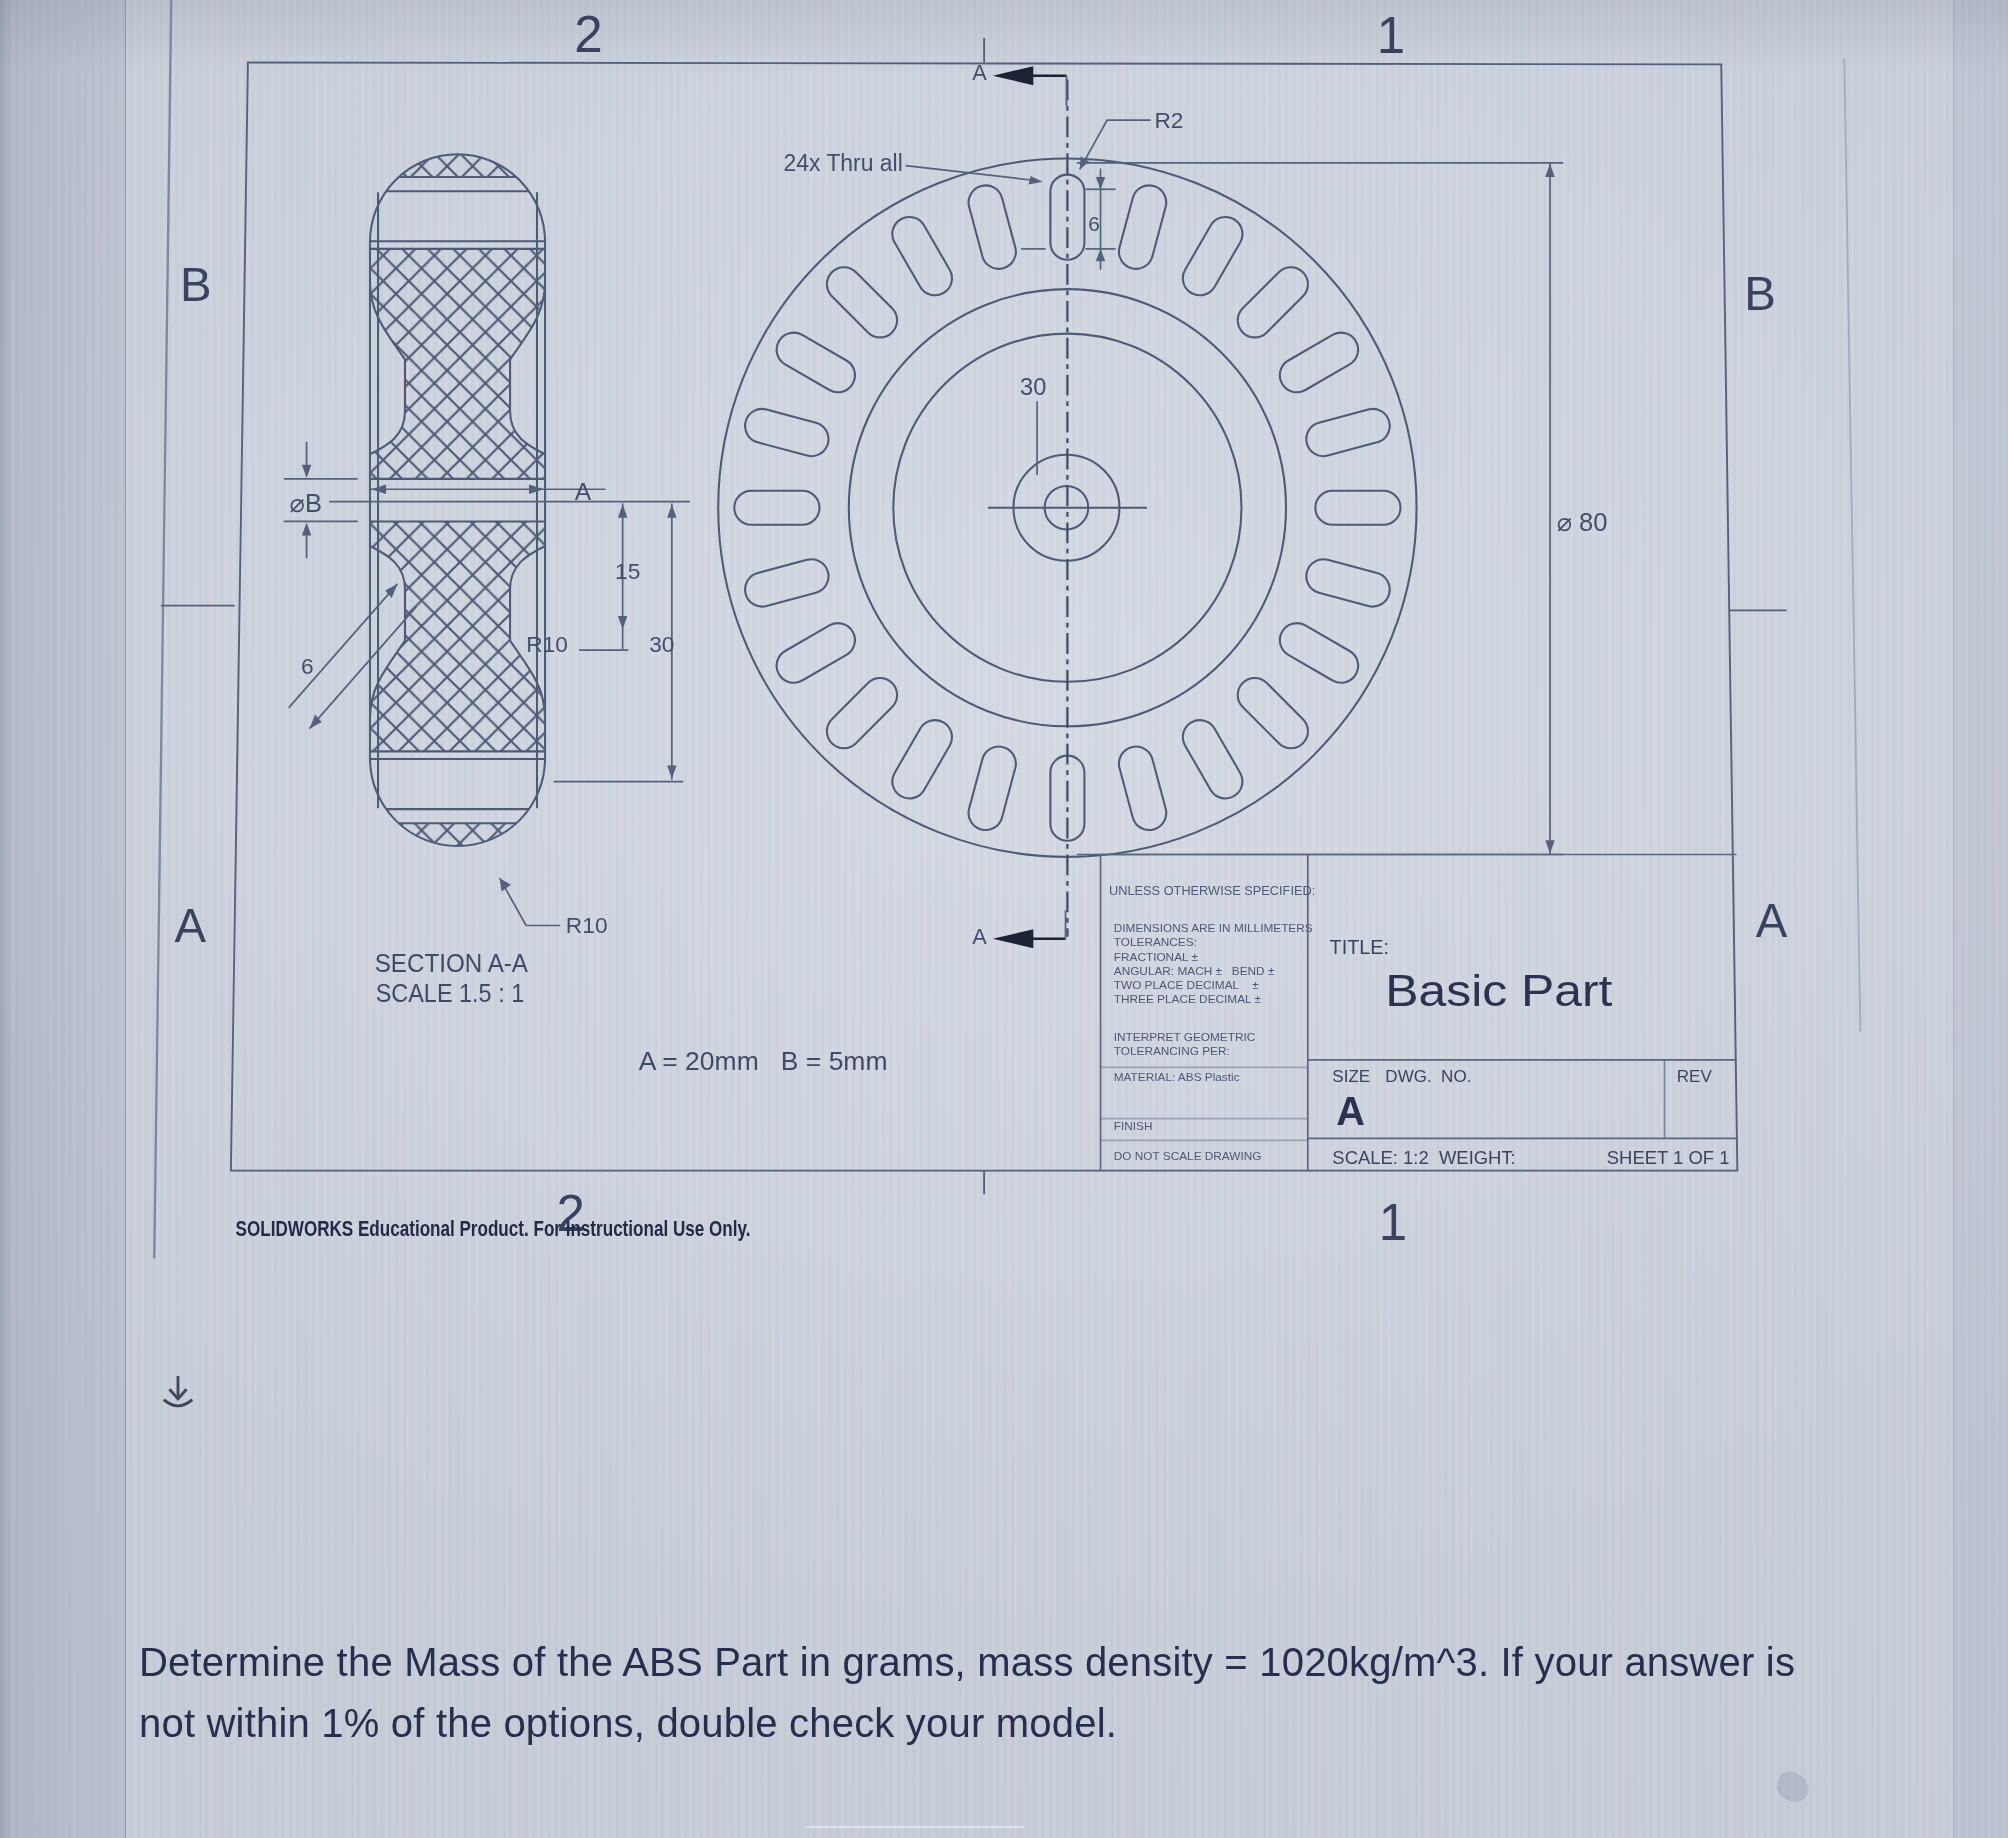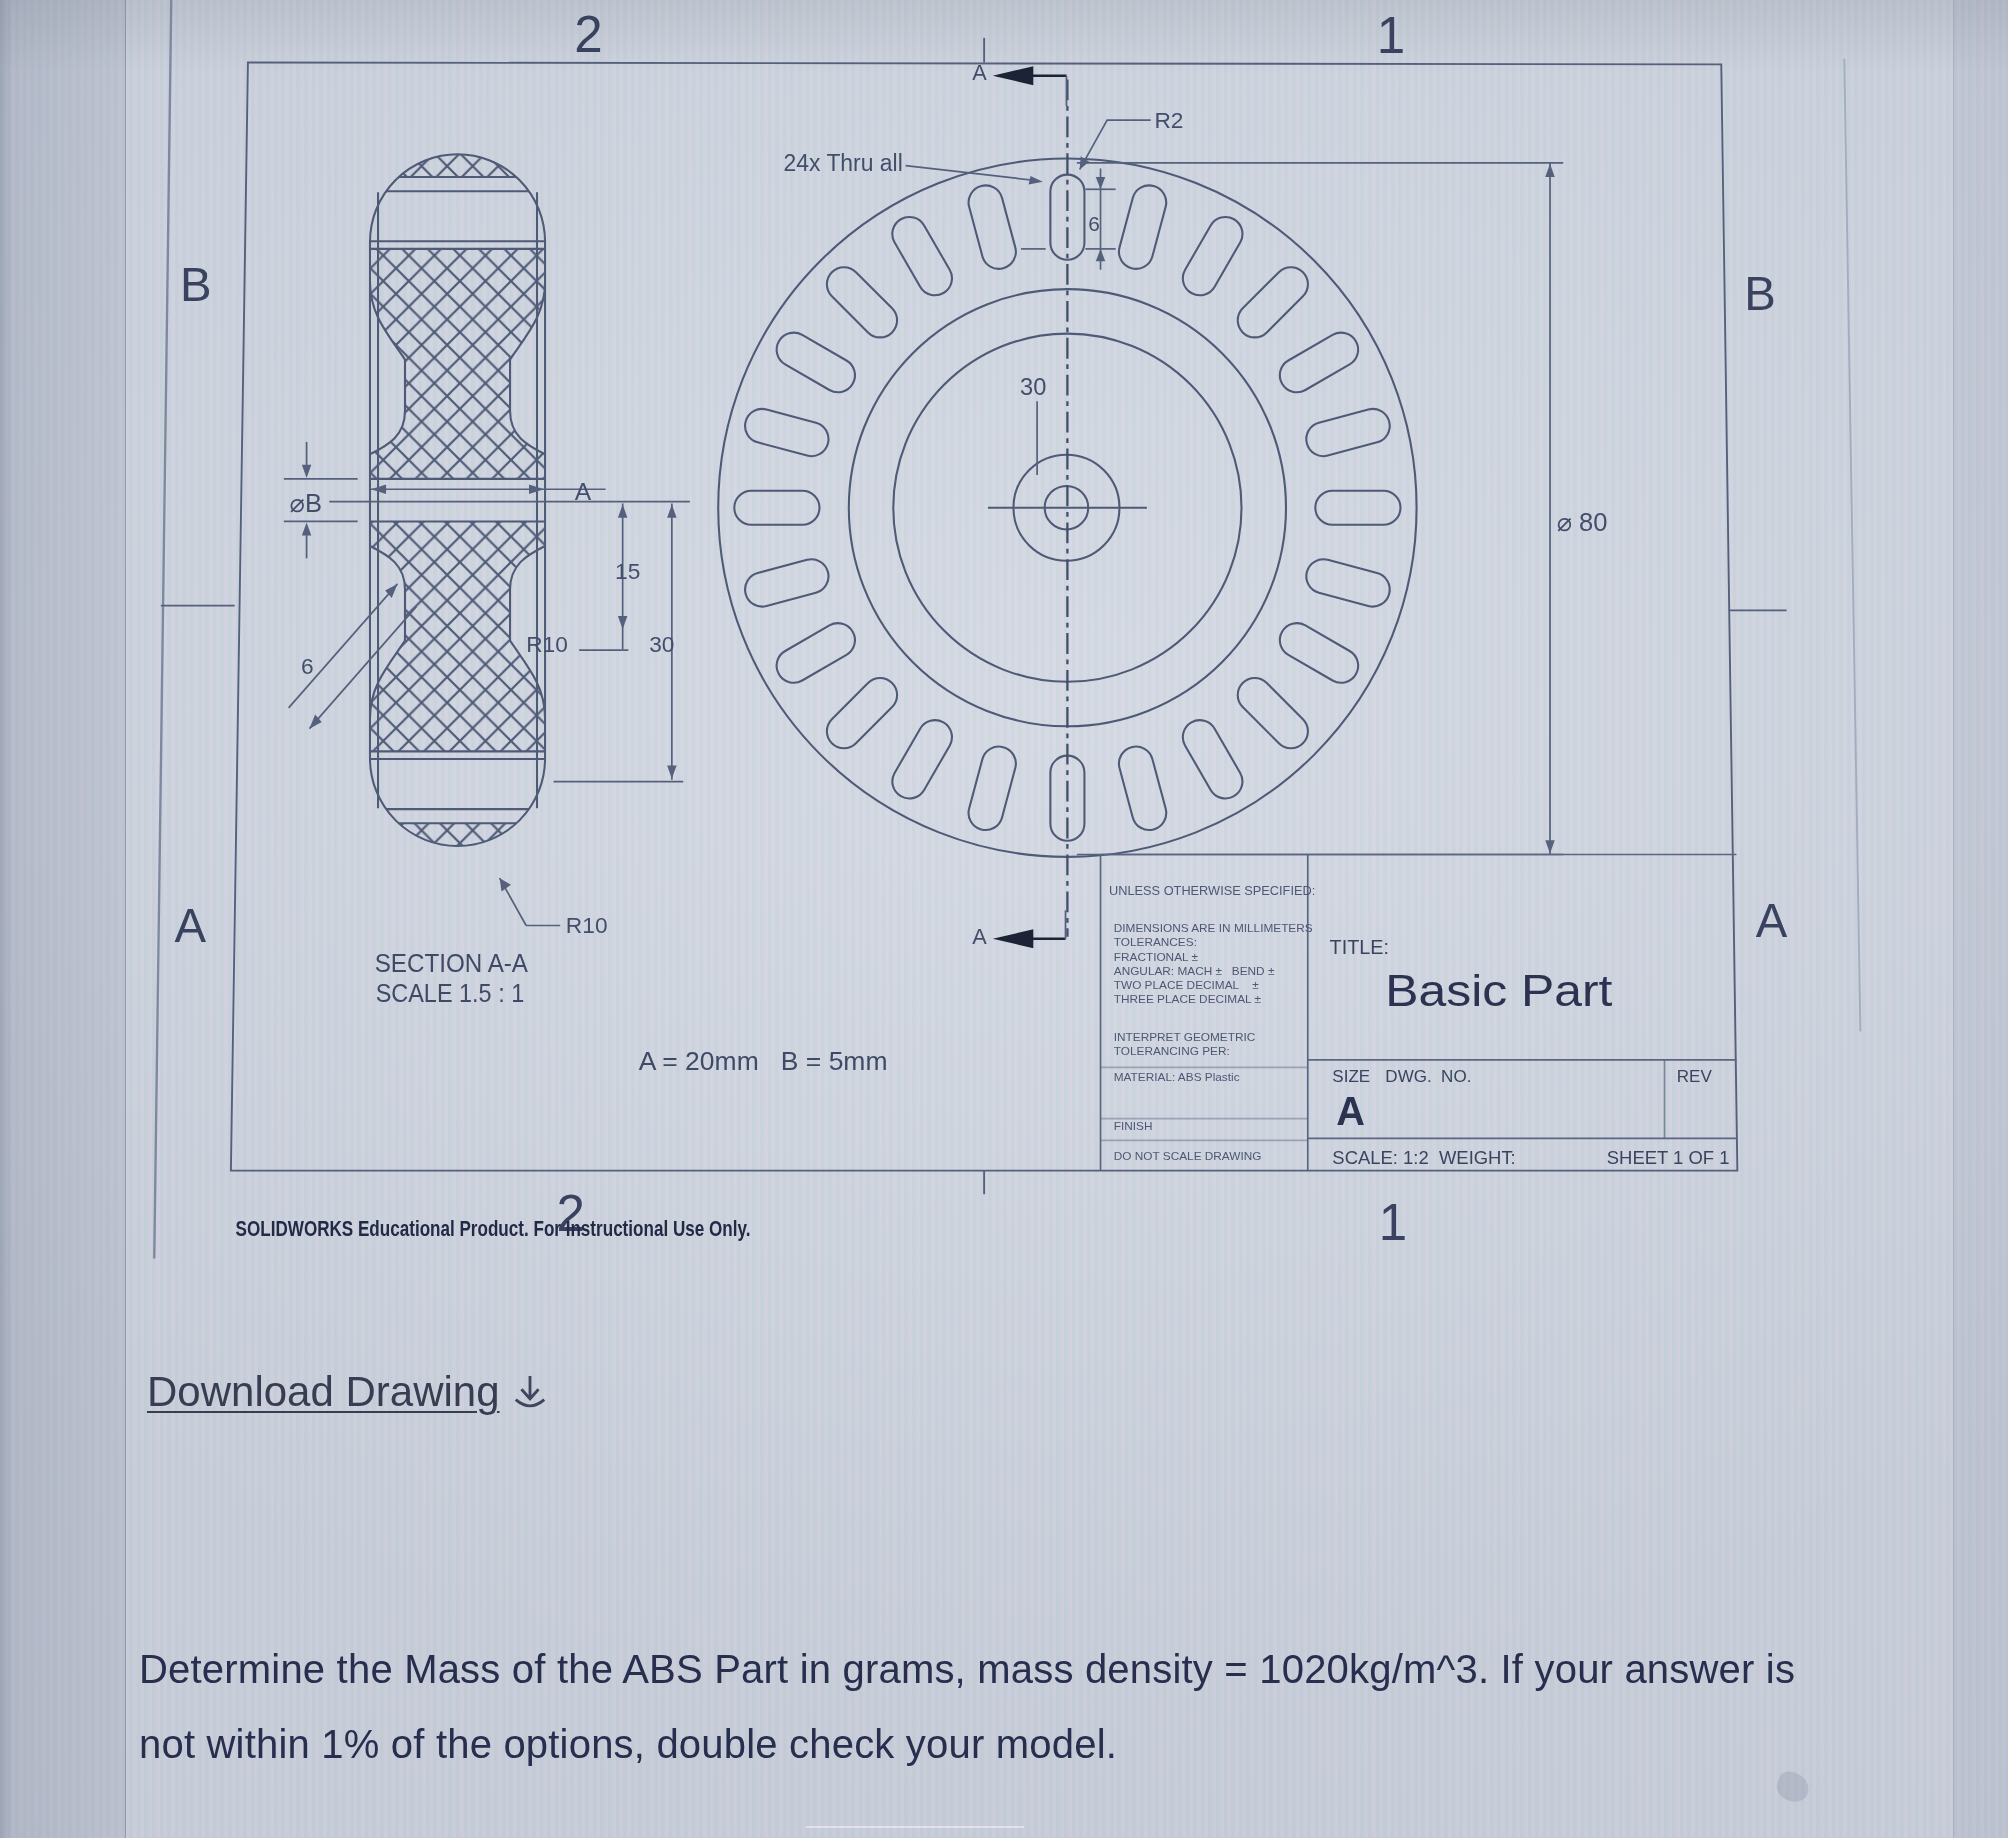--- a/index.html
+++ b/index.html
@@ -10,21 +10,21 @@
   background:repeating-linear-gradient(90deg,rgba(184,212,200,.42) 0px,rgba(184,212,200,.42) 2.8px,rgba(228,218,234,.42) 4.7px,rgba(228,218,234,.42) 7.6px);
   opacity:.55}
 #vig{position:absolute;left:0;top:0;width:100%;height:100%;
   background:radial-gradient(ellipse 1420px 1136px at 52% 38%,rgba(255,255,255,.07),rgba(88,98,124,.07) 92%),
   linear-gradient(90deg,rgba(70,80,105,.10),rgba(70,80,105,0) 7%),
   linear-gradient(180deg,rgba(70,80,105,.08),rgba(70,80,105,0) 4%);}
 #lstrip{position:absolute;left:0;top:0;width:125px;height:1839px;background:linear-gradient(90deg,rgba(95,105,132,.30),rgba(105,115,142,.12) 10%);border-right:1.9px solid rgba(90,100,128,.30)}
 #rstrip{position:absolute;left:1953px;top:0;width:55px;height:1839px;background:rgba(105,115,142,.11);border-left:1.9px solid rgba(150,158,180,.45)}
 #dl{position:absolute;left:147px;top:1368px;color:#383d52;font-size:42px;filter:blur(0.4px)}
 #dl .t{text-decoration:underline;text-underline-offset:4.7px;text-decoration-thickness:2.4px}
-#q{position:absolute;left:139px;top:1632px;color:#272e4e;font-size:40px;line-height:75px;letter-spacing:0.2px;width:1703px;filter:blur(0.4px)}
+#q{position:absolute;left:139px;top:1632px;color:#272e4e;font-size:40px;line-height:61px;letter-spacing:0.2px;width:1703px;filter:blur(0.4px)}
 .dwg{position:absolute;left:0;top:0;filter:blur(0.6px)}
 #mark{position:absolute;left:1777px;top:1773px;width:32px;height:28px;background:rgba(120,128,150,.25);border-radius:40% 60% 50% 50%;transform:rotate(20deg)}
 #bline{position:absolute;left:806px;top:1826px;width:218px;height:1.9px;background:rgba(245,248,252,.55)}
 </style>
 </head>
 <body>
 <div id="page">
   <div id="stripes"></div>
   <div id="vig"></div>
   <div id="lstrip"></div>
@@ -241,21 +241,21 @@
         <text x="1698" y="1230" font-size="19.5">SHEET 1 OF 1</text>
       </g>
     </g>
     <g id="texts" fill="#3f4a66">
       <text x="396" y="1027" font-size="28" textLength="162" lengthAdjust="spacingAndGlyphs">SECTION A-A</text>
       <text x="397" y="1059" font-size="28" textLength="157" lengthAdjust="spacingAndGlyphs">SCALE 1.5 : 1</text>
       <text x="675" y="1131" font-size="28">A = 20mm&nbsp;&nbsp; B = 5mm</text>
       <text x="249" y="1306" font-size="24" font-weight="bold" fill="#222a45" textLength="544" lengthAdjust="spacingAndGlyphs">SOLIDWORKS Educational Product. For Instructional Use Only.</text>
     </g>
   </svg>
-  <div id="dl"><span class="t">Download Drawing</span>&nbsp;<svg width="38" height="40" viewBox="0 0 40 42" style="vertical-align:-7.6px">
+  <div id="dl">&nbsp;<svg width="38" height="40" viewBox="0 0 40 42" style="vertical-align:-7.6px">
         <g stroke="#41465e" stroke-width="3" fill="none">
           <line x1="20" y1="2" x2="20" y2="24"></line>
           <path d="M11 16 L20 26 L29 16" fill="none"></path>
           <path d="M5 27 Q20 40 35 27"></path>
   </g>
       </svg></div>
   <div id="q">Determine the Mass of the ABS Part in grams, mass density = 1020kg/m^3. If your answer is<br>not within 1% of the options, double check your model.</div>
   <div id="mark"></div>
   <div id="bline"></div>
 </div>

